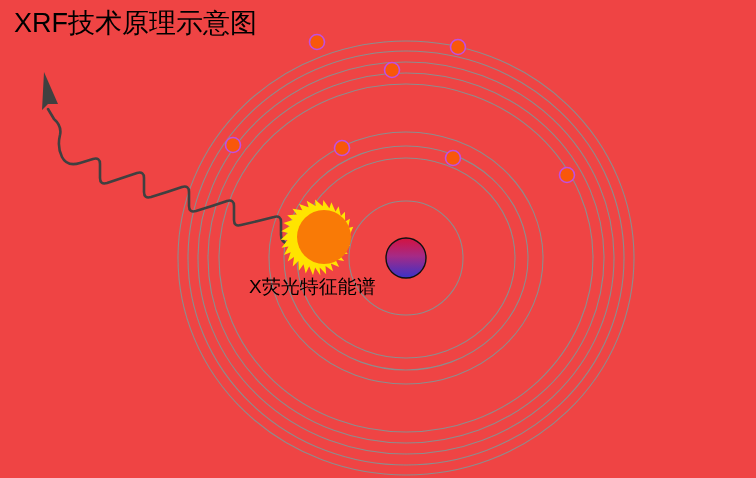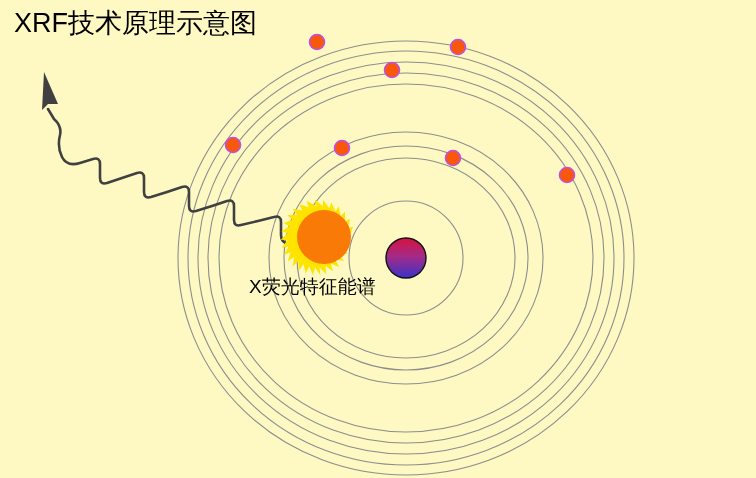--- a/index.html
+++ b/index.html
@@ -7,21 +7,21 @@
     padding: 0;
     background: #ffffff;
   }
   body {
     font-family: "Liberation Sans", "DejaVu Sans", sans-serif;
   }
   #stage {
     position: relative;
     width: 756px;
     height: 478px;
-    background: #fef9c3;
+    background: #ef4444;
     overflow: hidden;
   }
   #diagram-svg {
     position: absolute;
     left: 0;
     top: 0;
     width: 756px;
     height: 478px;
     display: block;
   }

